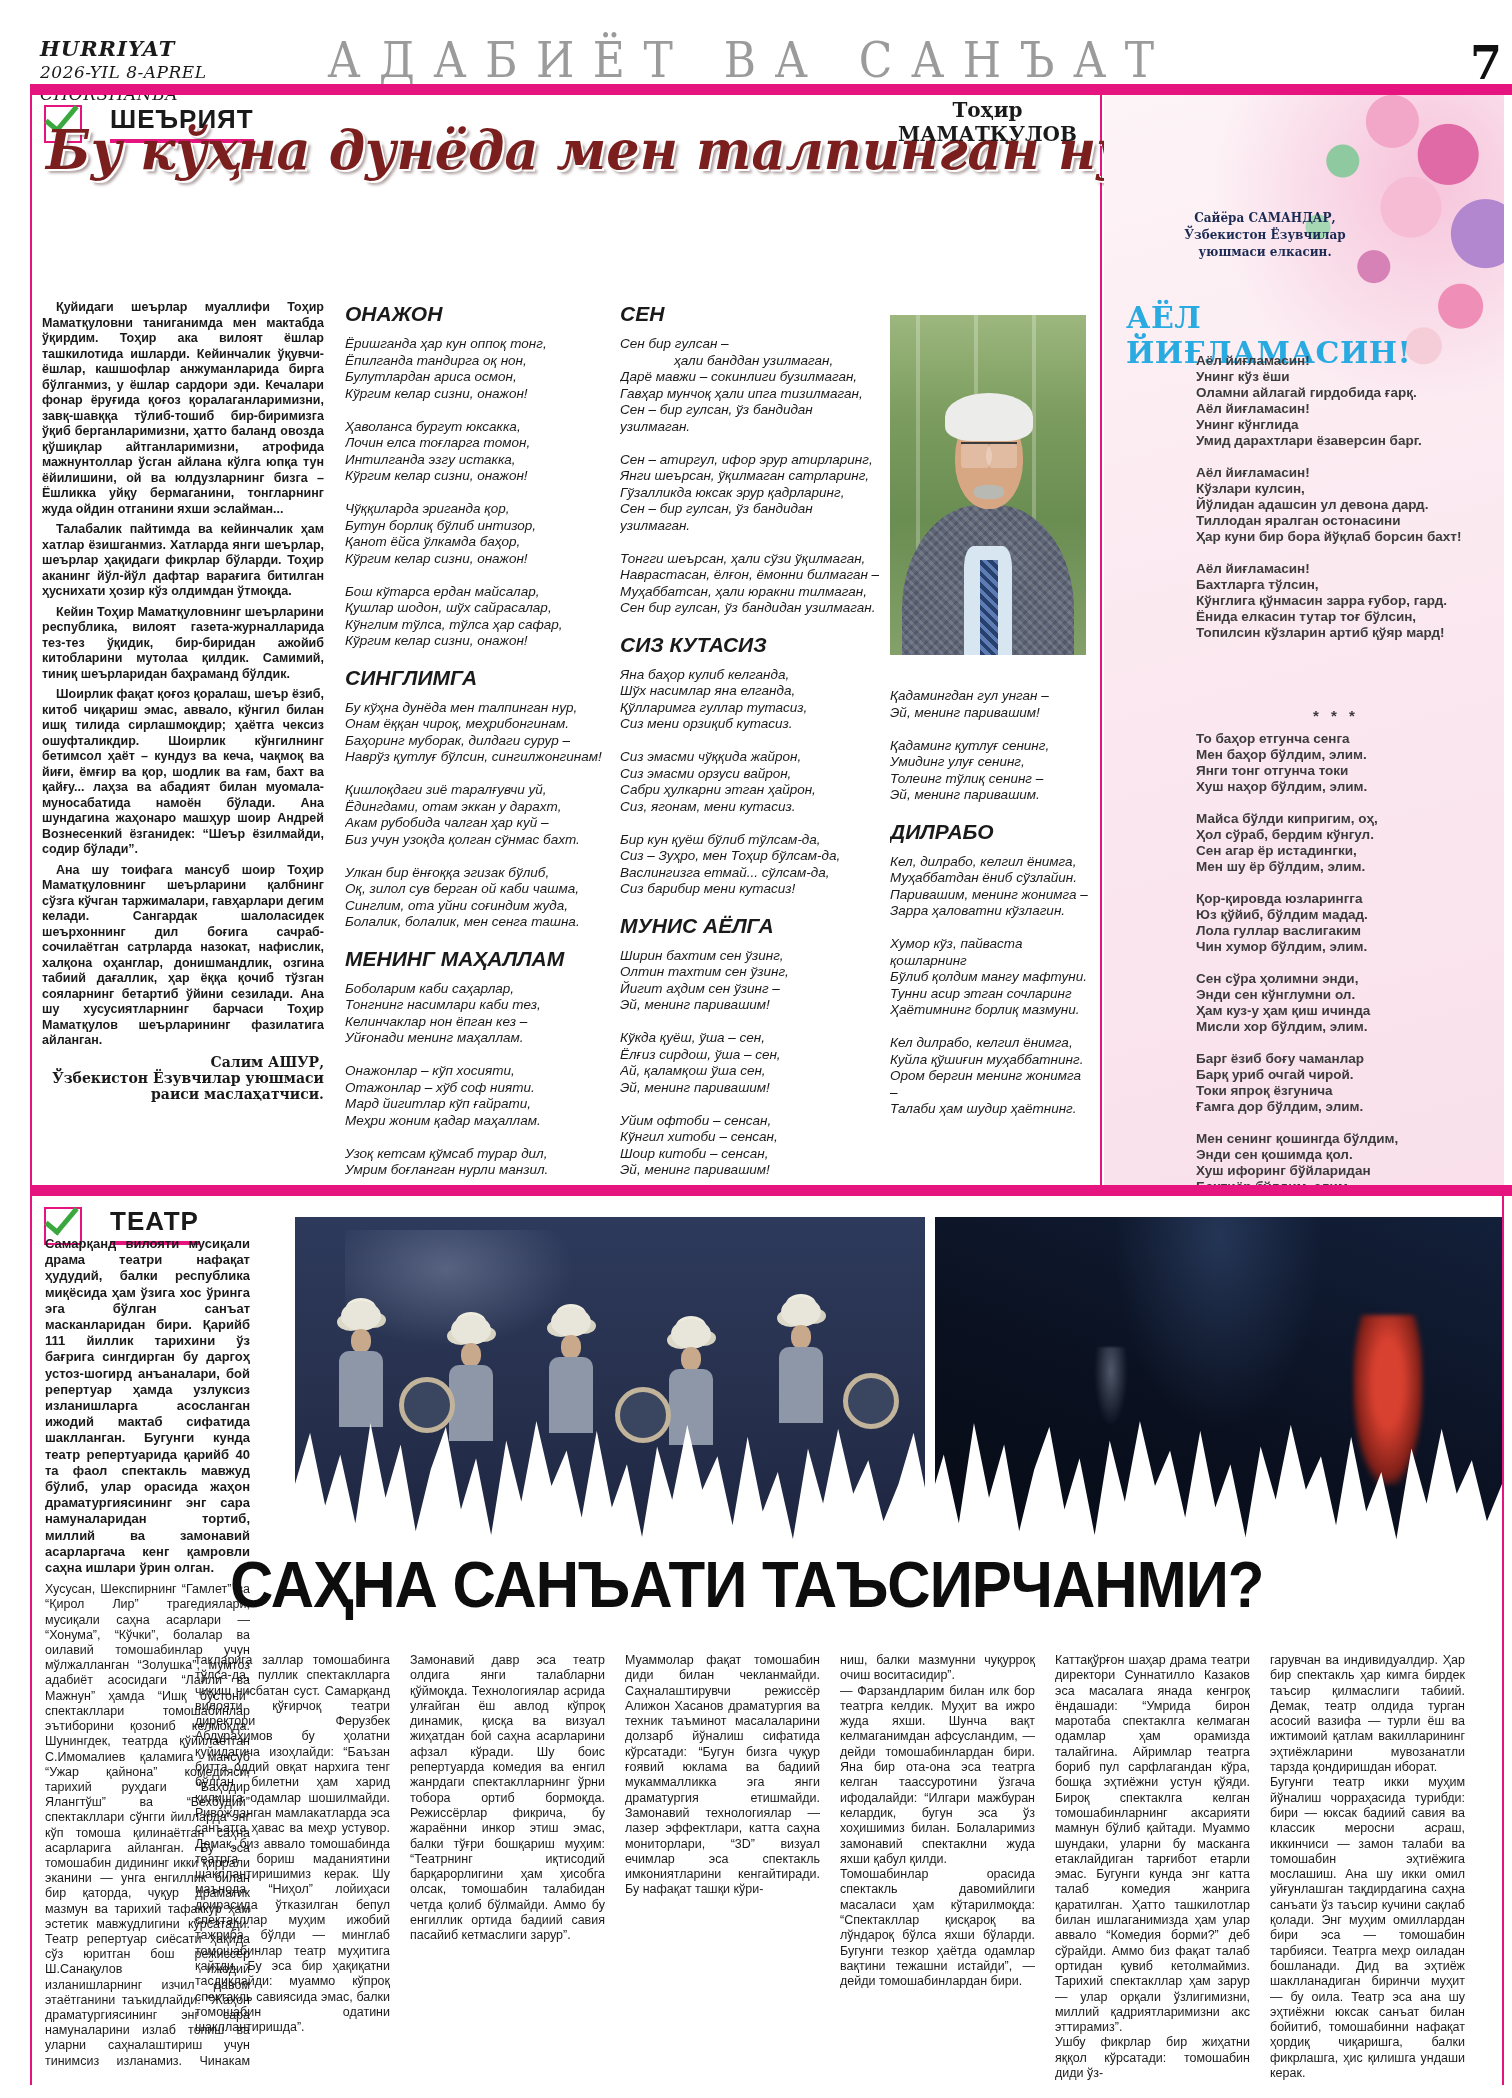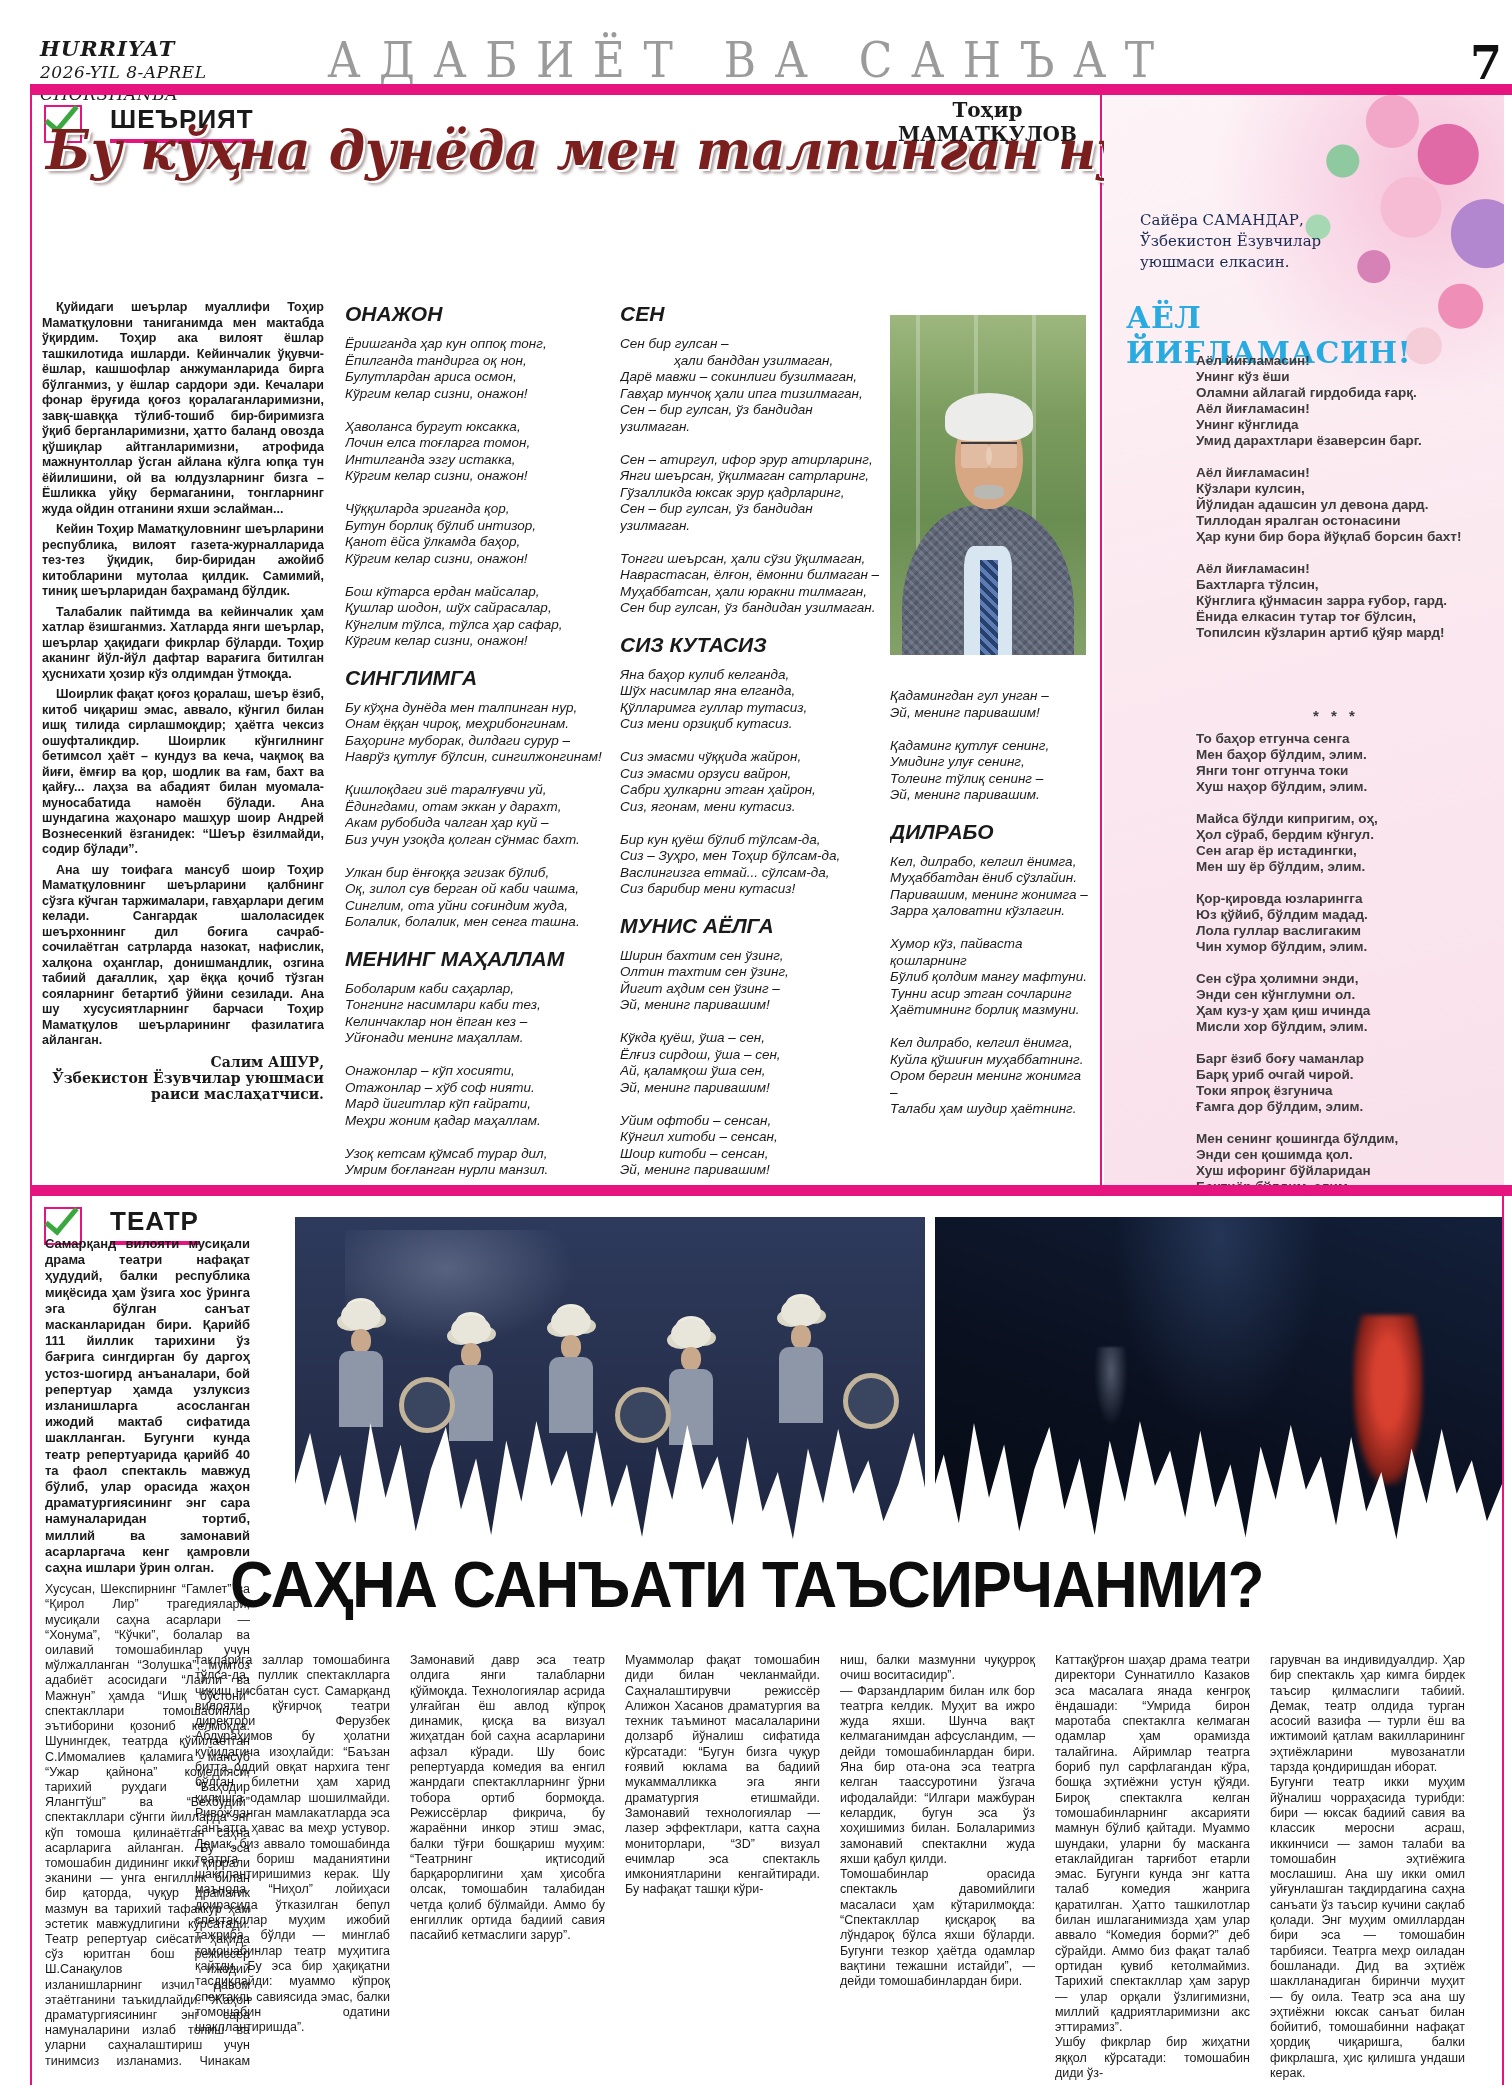--- a/index.html
+++ b/index.html
@@ -67,21 +67,21 @@
       radial-gradient(circle at 82% 18%,#e06aa5 0 30px,transparent 31px),
       radial-gradient(circle at 64% 8%,#f2a6c8 0 26px,transparent 27px),
       radial-gradient(circle at 94% 42%,#b287cf 0 34px,transparent 35px),
       radial-gradient(circle at 70% 34%,#f6bcd4 0 30px,transparent 31px),
       radial-gradient(circle at 48% 20%,#8fc9a0 0 16px,transparent 17px),
       radial-gradient(circle at 86% 64%,#ef8fb8 0 22px,transparent 23px),
       radial-gradient(circle at 58% 52%,#d782b6 0 16px,transparent 17px),
       radial-gradient(circle at 40% 40%,#a6d8b4 0 12px,transparent 13px),
       radial-gradient(circle at 74% 76%,#f4cdd9 0 18px,transparent 19px),
       radial-gradient(ellipse at 75% 25%,rgba(244,180,210,.75),transparent 65%);}
-  .sb-byline{left:36px;top:115px;width:250px;font-size:15px;font-weight:normal;
+  .sb-byline{left:36px;top:115px;width:250px;text-align:center;font-size:12px;font-weight:bold;
      color:#1b2a52;line-height:1.4;}
   .sb-title{left:22px;top:205px;width:360px;font-size:30px;font-weight:bold;color:#29abe2;letter-spacing:.5px;}
   .sb-poem{left:92px;width:280px;font-size:13.5px;line-height:16px;font-weight:bold;color:#3c3c3c;}
   .stars{left:92px;top:612px;width:280px;text-align:center;font-size:15px;font-weight:bold;color:#3c3c3c;letter-spacing:4px;}
 
   
   .th-leadcol{left:45px;top:1236px;width:205px;height:832px;overflow:hidden;}
   .th-lead{font-size:13px;line-height:16.2px;font-weight:bold;text-align:justify;}
   .th-cont{font-size:12.5px;line-height:15.2px;text-align:justify;margin-top:6px;}
   .stage-photo{top:1217px;height:325px;overflow:hidden;}
@@ -129,22 +129,22 @@
         <div class="check"></div>
       </div>
     <div class="taglabel">ШЕЪРИЯТ</div>
   </div>
 
   <div class="abs script-title">Бу кўҳна дунёда мен талпинган нур</div>
   <div class="abs byline serif">Тоҳир МАМАТҚУЛОВ</div>
 
   <div class="abs introcol just pcol" style="left:42px;top:300px;width:282px;height:882px;">
     <p>Қуйидаги шеърлар муаллифи Тоҳир Маматқуловни таниганимда мен мактабда ўқирдим. Тоҳир ака вилоят ёшлар ташкилотида ишларди. Кейинчалик ўқувчи-ёшлар, кашшофлар анжуманларида бирга бўлганмиз, у ёшлар сардори эди. Кечалари фонар ёруғида қоғоз қоралаганларимизни, завқ-шавққа тўлиб-тошиб бир-биримизга ўқиб берганларимизни, ҳатто баланд овозда қўшиқлар айтганларимизни, атрофида мажнунтоллар ўсган айлана кўлга юпқа тун ёйилишини, ой ва юлдузларнинг бизга – Ёшликка уйқу бермаганини, тонгларнинг жуда ойдин отганини яхши эслайман...</p>
+    <p>Талабалик пайтимда ва кейинчалик ҳам хатлар ёзишганмиз. Хатларда янги шеърлар, шеърлар ҳақидаги фикрлар бўларди. Тоҳир аканинг йўл-йўл дафтар варағига битилган ҳуснихати ҳозир кўз олдимдан ўтмоқда.</p>
     <p>Кейин Тоҳир Маматқуловнинг шеърларини республика, вилоят газета-журналларида тез-тез ўқидик, бир-биридан ажойиб китобларини мутолаа қилдик. Самимий, тиниқ шеърларидан баҳраманд бўлдик.</p>
-    <p>Талабалик пайтимда ва кейинчалик ҳам хатлар ёзишганмиз. Хатларда янги шеърлар, шеърлар ҳақидаги фикрлар бўларди. Тоҳир аканинг йўл-йўл дафтар варағига битилган ҳуснихати ҳозир кўз олдимдан ўтмоқда.</p>
     <p>Шоирлик фақат қоғоз қоралаш, шеър ёзиб, китоб чиқариш эмас, аввало, кўнгил билан ишқ тилида сирлашмоқдир; ҳаётга чексиз ошуфталикдир. Шоирлик кўнгилнинг бетимсол ҳаёт – кундуз ва кеча, чақмоқ ва йиғи, ёмғир ва қор, шодлик ва ғам, бахт ва қайғу... лаҳза ва абадият билан муомала-муносабатида намоён бўлади. Ана шундагина жаҳонаро машҳур шоир Андрей Вознесенкий ёзганидек: “Шеър ёзилмайди, содир бўлади”.</p>
     <p>Ана шу тоифага мансуб шоир Тоҳир Маматқуловнинг шеърларини қалбнинг сўзга кўчган таржималари, гавҳарлари дегим келади. Сангардак шалоласидек шеърхоннинг дил боғига сачраб-сочилаётган сатрларда назокат, нафислик, халқона оҳанглар, донишмандлик, озгина табиий дағаллик, ҳар ёққа қочиб тўзган сояларнинг бетартиб ўйини сезилади. Ана шу хусусиятларнинг барчаси Тоҳир Маматқулов шеърларининг фазилатига айланган.</p>
     <div class="sig serif">Салим АШУР,</div>
     <div class="sig serif">Ўзбекистон Ёзувчилар уюшмаси раиси маслаҳатчиси.</div>
   </div>
 
   <div class="abs pcol" style="left:345px;top:286px;width:262px;height:896px;">
     <div class="poem-title">ОНАЖОН</div>
     <div class="poem pre">Ёришганда ҳар кун оппоқ тонг,
 Ёпилганда тандирга оқ нон,

